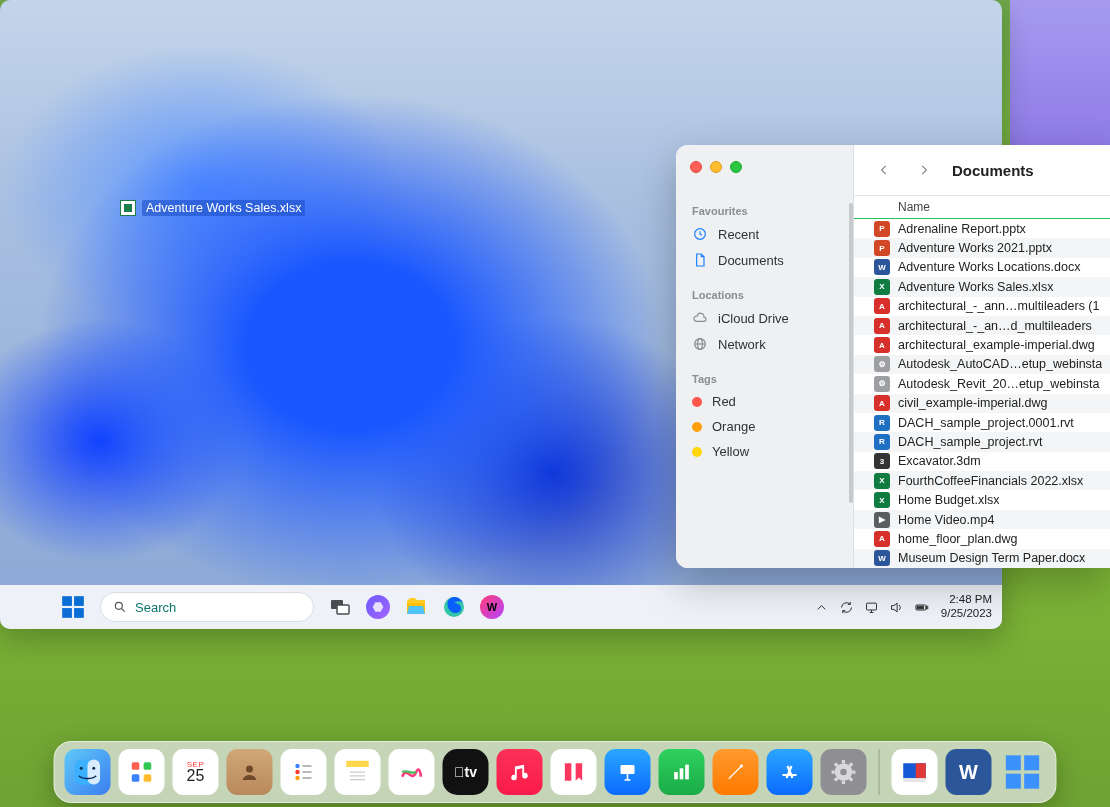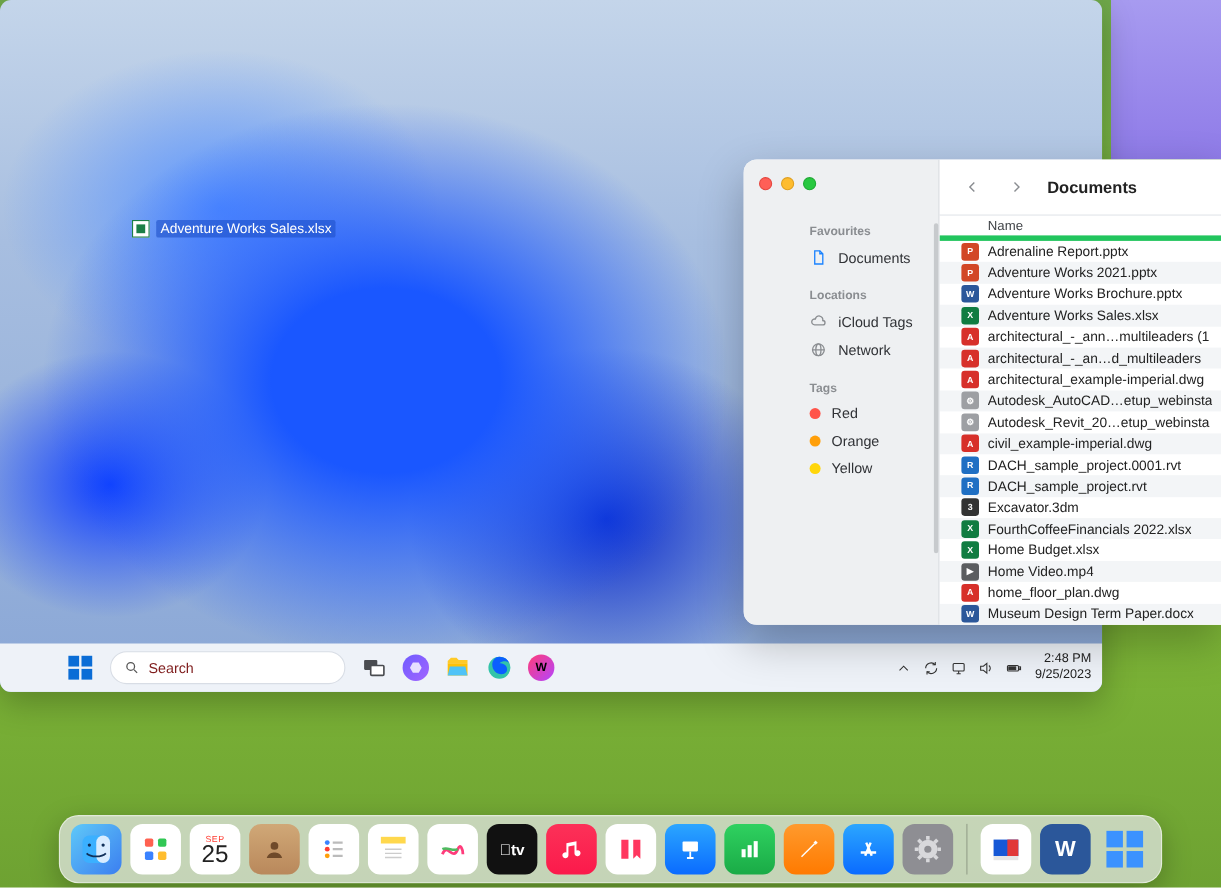--- a/index.html
+++ b/index.html
@@ -27,49 +27,49 @@
   .desktop-icon .di-img { width: 16px; height: 16px; background: #fff; border: 1px solid #1c7f47; position: relative; }
   .desktop-icon .di-img::after { content:""; position:absolute; inset:3px; background:#1c7f47; }
   .desktop-icon .di-label { font-size: 12.5px; color: #fff; background: rgba(30,80,200,.6); padding: 1px 4px; border-radius: 2px; }
 
   
   .taskbar { position: absolute; left: 0; right: 0; bottom: 0; height: 44px; background: #eef2f8; display: flex; align-items: center; padding: 0 10px; }
   .tb-left { display:flex; align-items:center; gap: 14px; margin-left: 50px; }
   .tb-right { margin-left: auto; display:flex; align-items:center; gap: 12px; color:#3a3a3a; }
   .tb-icon { width: 24px; height: 24px; display:flex; align-items:center; justify-content:center; border-radius:4px; }
   .tb-icon.start { width: 26px; height: 26px; }
-  .search-pill { display:flex; align-items:center; gap:8px; width: 214px; height: 30px; background:#fff; border:1px solid #d8dde5; border-radius: 16px; padding: 0 12px; color:#7f1d1d; font-size:13px; }
+  .search-pill { display:flex; align-items:center; gap:8px; width: 214px; height: 30px; background:#fff; border:1px solid #d8dde5; border-radius: 16px; padding: 0 12px; color:#0f766e; font-size:13px; }
   .search-pill svg { width:14px; height:14px; }
   .sys-icons { display:flex; align-items:center; gap:10px; }
   .sys-icons svg { width:15px; height:15px; }
   .clock { text-align:right; font-size: 11.5px; line-height:1.2; color:#222; }
 
   
   .finder { position: absolute; left: 676px; top: 145px; width: 434px; height: 423px; background: #fff; border-top-left-radius: 12px; border-bottom-left-radius: 12px; overflow: hidden; box-shadow: 0 15px 40px rgba(0,0,0,.25); display:flex; }
   .finder-sidebar { width: 178px; height: 100%; background: #eef0f2; border-right: 1px solid #dcdfe3; padding: 8px 0 8px 0; position: relative; }
   .traffic { position:absolute; left:14px; top:16px; display:flex; gap:8px; }
   .traffic span { width:12px; height:12px; border-radius:50%; display:block; }
   .t-red{background:#ff5f57;border:1px solid #e54840;}
   .t-yel{background:#febc2e;border:1px solid #e0a020;}
   .t-grn{background:#28c840;border:1px solid #1faa34;}
-  .sb-section { margin-top: 48px; margin-left: 44px; }
+  .sb-section { margin-top: 48px; }
   .sb-section + .sb-section { margin-top: 12px; }
   .sb-title { font-size: 11px; font-weight: 600; color: #8a8d91; padding: 4px 16px; }
   .sb-item { display:flex; align-items:center; gap:10px; font-size:13px; color:#303236; padding: 5px 16px; }
   .sb-item svg { width:16px; height:16px; flex:0 0 16px; }
   .sb-item .dot { width:10px; height:10px; border-radius:50%; }
   .dot.red{background:#ff544a;} .dot.orange{background:#ff9f0a;} .dot.yellow{background:#ffd60a;}
   .sb-scroll { position:absolute; right:0; top:58px; width:4px; height:300px; background:#c7cacd; border-radius:2px; }
 
   .finder-main { flex:1; height:100%; background:#fff; display:flex; flex-direction:column; }
   .finder-toolbar { height:50px; display:flex; align-items:center; gap:16px; padding:0 18px; }
   .nav-arrow { width:24px; height:24px; display:flex; align-items:center; justify-content:center; color:#8a8d91; }
   .nav-arrow svg{width:14px;height:14px;}
   .finder-title { font-size:15px; font-weight:700; color:#222; }
-  .list-header { height:24px; border-top:1px solid #e2e5e9; border-bottom:5px solid #22c55e; display:flex; align-items:center; padding-left:44px; font-size:12px; color:#414448; }
+  .list-header { height:24px; border-top:1px solid #e2e5e9; border-bottom:1px solid #22c55e; display:flex; align-items:center; padding-left:44px; font-size:12px; color:#414448; }
   .file-list { flex:1; overflow:hidden; }
   .file-row { height:19.4px; display:flex; align-items:center; padding-left:20px; gap:8px; font-size:12.5px; color:#222; white-space:nowrap; }
   .file-row:nth-child(even){ background:#f3f5f7; }
   .file-row .fi { width:16px; height:16px; display:flex; align-items:center; justify-content:center; flex:0 0 16px; }
   .file-row .fname { overflow:hidden; text-overflow:ellipsis; }
 
   
   .dock { position:absolute; left:50%; transform:translateX(-50%); bottom:4px; height:62px; padding:7px 10px; background:rgba(230,232,234,.72); border:1px solid rgba(255,255,255,.55); border-radius:18px; display:flex; align-items:center; gap:8px; box-shadow:0 8px 26px rgba(0,0,0,.25); }
   .dock .dicon { width:46px; height:46px; border-radius:11px; display:flex; align-items:center; justify-content:center; font-size:20px; color:#fff; position:relative; }
   .dock .sep { width:1px; height:46px; background:rgba(0,0,0,.25); margin:0 4px; }
@@ -178,34 +178,41 @@
     <div class="traffic">
       <span class="t-red"></span>
       <span class="t-yel"></span>
       <span class="t-grn"></span>
     </div>
 
     <div class="sb-section">
       <div class="sb-title">Favourites</div>
       <div class="sb-item">
         <svg viewBox="0 0 24 24" fill="none" stroke="#1a82ff" stroke-width="1.8">
+            <circle cx="12" cy="12" r="8"></circle>
+            <polyline points="12 8 12 12 15 14"></polyline>
+          </svg>
+        <span>Recent</span>
+      </div>
+      <div class="sb-item">
+        <svg viewBox="0 0 24 24" fill="none" stroke="#1a82ff" stroke-width="1.8">
             <path d="M7 3h7l4 4v14H7z"></path>
             <polyline points="14 3 14 7 18 7"></polyline>
           </svg>
         <span>Documents</span>
       </div>
     </div>
 
     <div class="sb-section">
       <div class="sb-title">Locations</div>
       <div class="sb-item">
         <svg viewBox="0 0 24 24" fill="none" stroke="#8a8d91" stroke-width="1.8">
             <path d="M7 17a4 4 0 1 1 .8-7.9A5 5 0 0 1 18 11a3 3 0 0 1 0 6z"></path>
           </svg>
-        <span>iCloud Tags</span>
+        <span>iCloud Drive</span>
       </div>
       <div class="sb-item">
         <svg viewBox="0 0 24 24" fill="none" stroke="#8a8d91" stroke-width="1.8">
             <circle cx="12" cy="12" r="8"></circle>
             <ellipse cx="12" cy="12" rx="3.5" ry="8"></ellipse>
             <line x1="4" y1="12" x2="20" y2="12"></line>
           </svg>
         <span>Network</span>
       </div>
     </div>
@@ -256,21 +263,21 @@
         <div class="file-row">
           <span class="fi">
             <span class="ico-base ico-pptx">P</span>
           </span>
           <span class="fname">Adventure Works 2021.pptx</span>
         </div>
         <div class="file-row">
           <span class="fi">
             <span class="ico-base ico-docx">W</span>
           </span>
-          <span class="fname">Adventure Works Brochure.pptx</span>
+          <span class="fname">Adventure Works Locations.docx</span>
         </div>
         <div class="file-row">
           <span class="fi">
             <span class="ico-base ico-xlsx">X</span>
           </span>
           <span class="fname">Adventure Works Sales.xlsx</span>
         </div>
         <div class="file-row">
           <span class="fi">
             <span class="ico-base ico-dwg">A</span>
@@ -372,21 +379,21 @@
   <div class="dicon" style="background:#fff;">
       <svg viewBox="0 0 24 24" width="26" height="26">
         <rect x="3" y="3" width="7" height="7" rx="1.5" fill="#ff6150"></rect>
         <rect x="14" y="3" width="7" height="7" rx="1.5" fill="#31c754"></rect>
         <rect x="3" y="14" width="7" height="7" rx="1.5" fill="#3a82ff"></rect>
         <rect x="14" y="14" width="7" height="7" rx="1.5" fill="#ffbd2e"></rect>
       </svg>
     </div>
   <div class="dicon" style="background:#fff;color:#ff3b30;flex-direction:column;">
     <div style="font-size:8px;font-weight:400;letter-spacing:.5px;">SEP</div>
-    <div style="font-size:22px;font-weight:400;color:#222;line-height:.9;">25</div>
+    <div style="font-size:16px;font-weight:400;color:#222;line-height:.9;">25</div>
   </div>
   <div class="dicon" style="background:linear-gradient(180deg,#d0a877,#b9885b);">
       <svg viewBox="0 0 24 24" width="24" height="24" fill="#6f4a2a">
         <circle cx="12" cy="9" r="3.5"></circle>
         <path d="M5 20c1-4 5-5 7-5s6 1 7 5z"></path>
       </svg>
     </div>
   <div class="dicon" style="background:#fff;">
       <svg viewBox="0 0 24 24" width="24" height="24">
         <circle cx="6" cy="6" r="2.2" fill="#3a82ff"></circle>
@@ -405,21 +412,21 @@
         <line x1="6" y1="15" x2="18" y2="15" stroke="#ccc"></line>
         <line x1="6" y1="18" x2="18" y2="18" stroke="#ccc"></line>
       </svg>
     </div>
   <div class="dicon" style="background:#fff;">
       <svg viewBox="0 0 24 24" width="28" height="28">
         <path d="M4 16c4-10 8 6 12-4 2-5 4 0 4 4" fill="none" stroke="#ff3b7b" stroke-width="2.2"></path>
         <path d="M4 12c4-2 8 2 12 0" fill="none" stroke="#4dbb5f" stroke-width="2"></path>
       </svg>
     </div>
-  <div class="dicon" style="background:#111;">
+  <div class="dicon" style="background:#111;border-radius:15px;">
       <span style="font-size:14px;font-weight:600;">tv</span>
     </div>
   <div class="dicon" style="background:linear-gradient(180deg,#fc3158,#fb1a4b);">
       <svg viewBox="0 0 24 24" width="22" height="22" fill="#fff">
         <path d="M9 18a3 3 0 1 1-2-2.8V6l10-2v9.2A3 3 0 1 1 15 16V8l-6 1.2z"></path>
       </svg>
     </div>
   <div class="dicon" style="background:#fff;">
       <svg viewBox="0 0 24 24" width="26" height="26" fill="#ff375f">
         <path d="M4 4h6v16H4zM14 4h6v16l-3-3-3 3z"></path>

